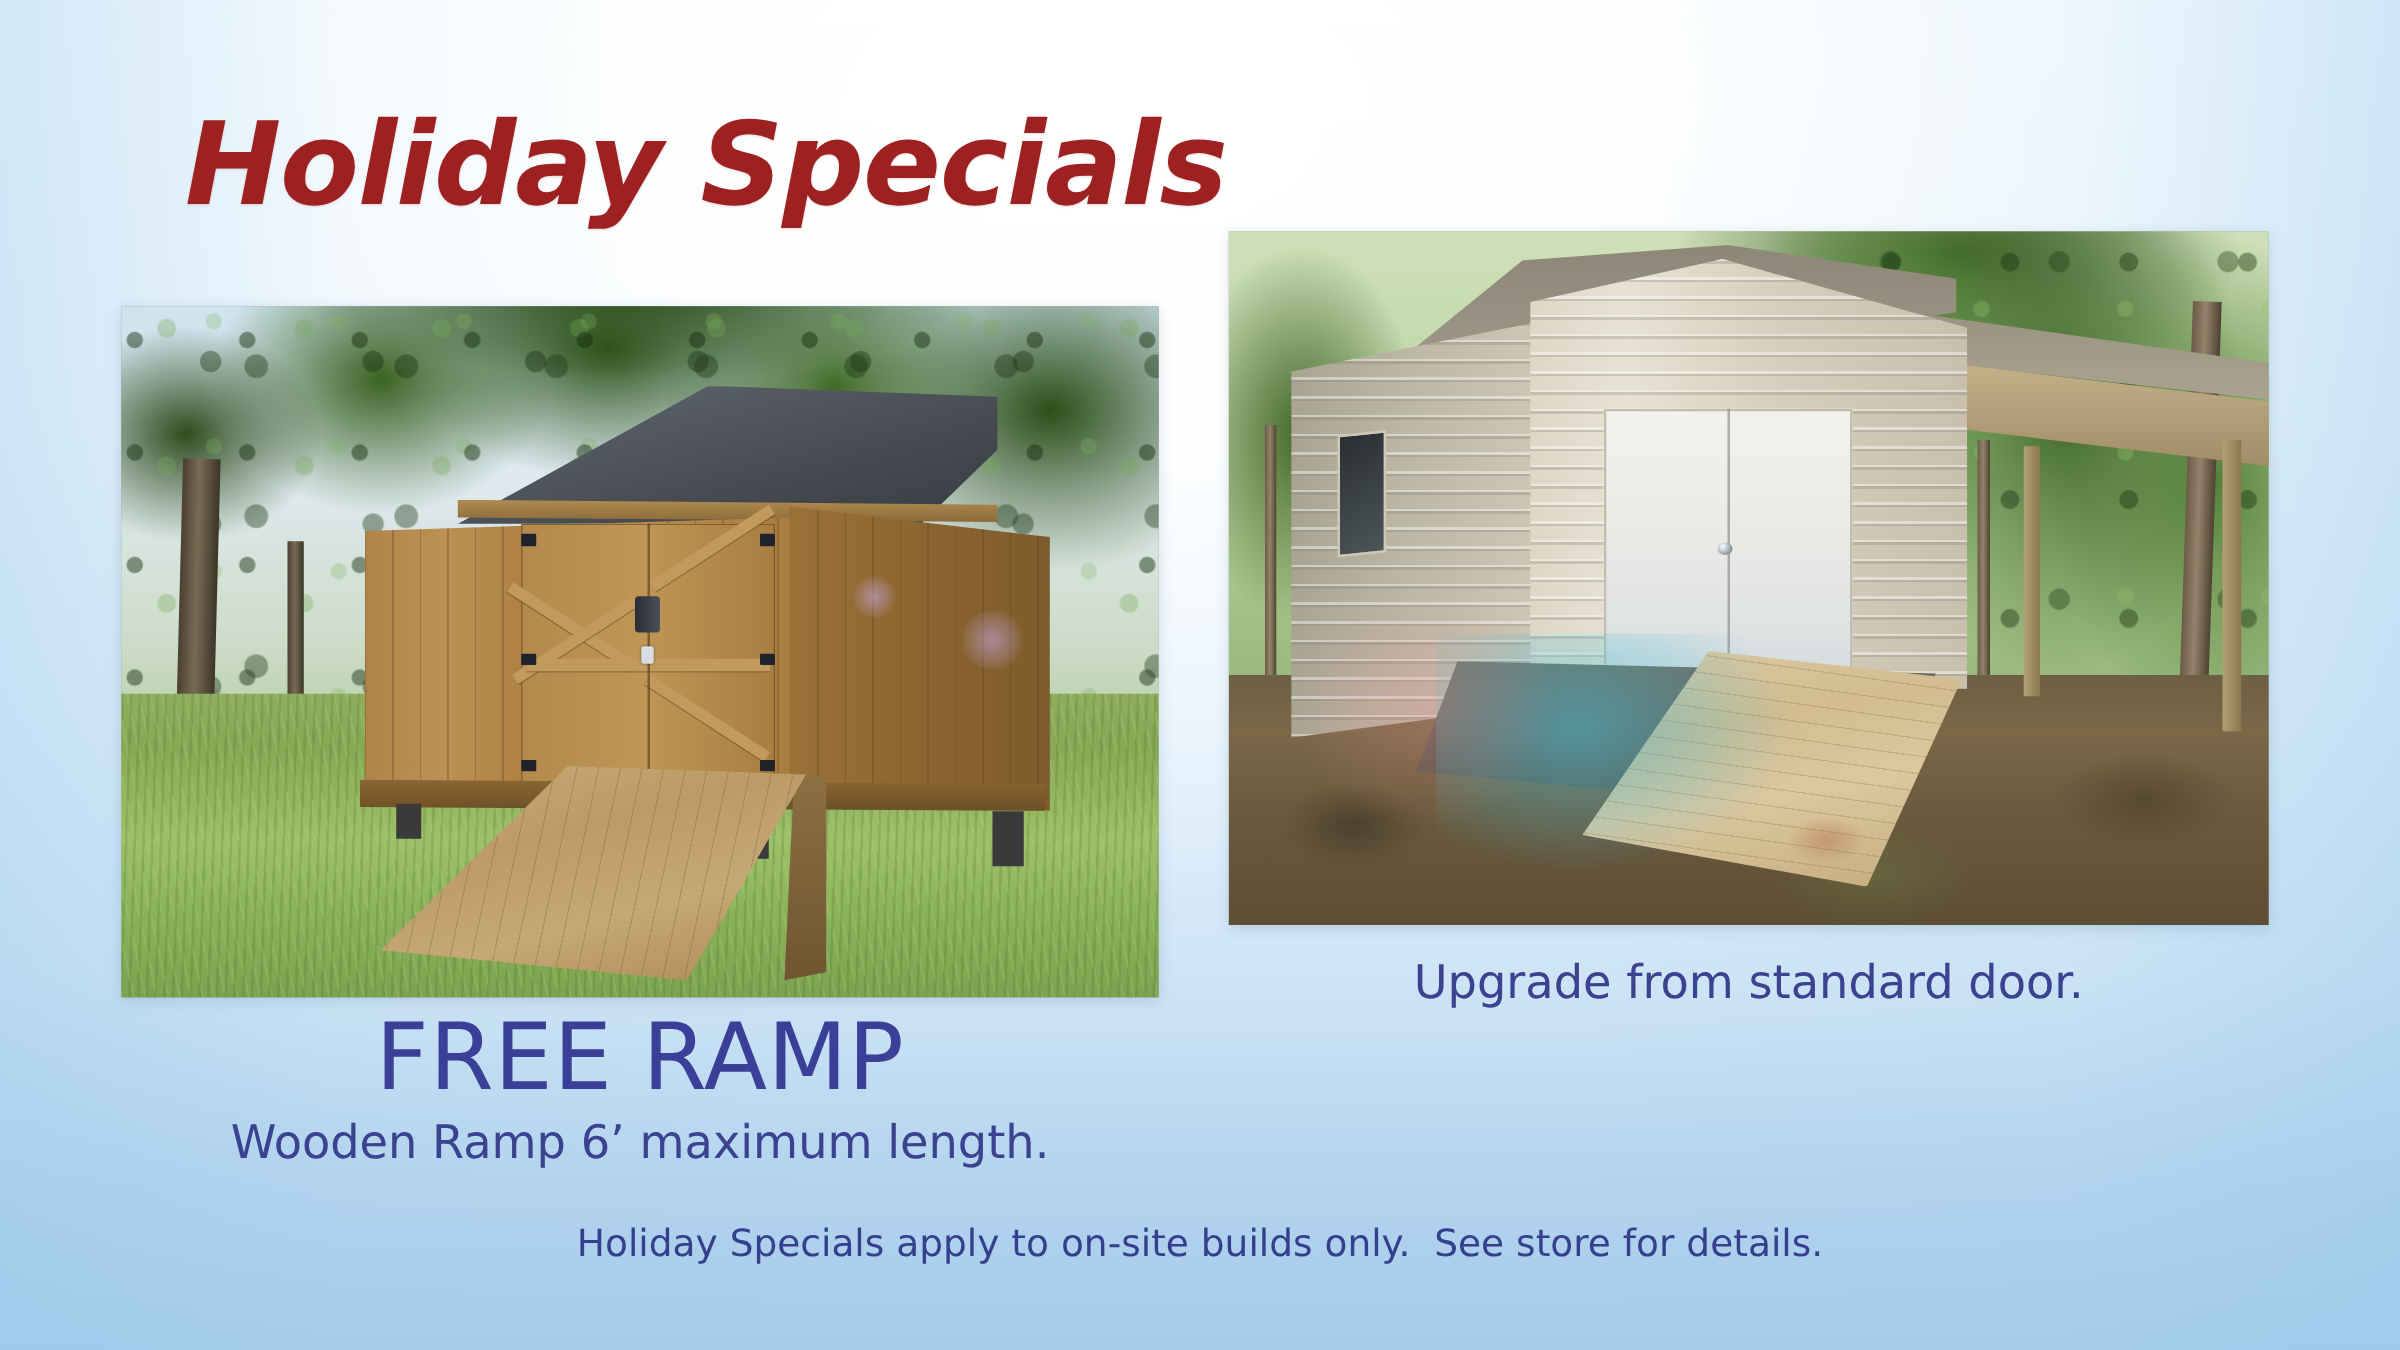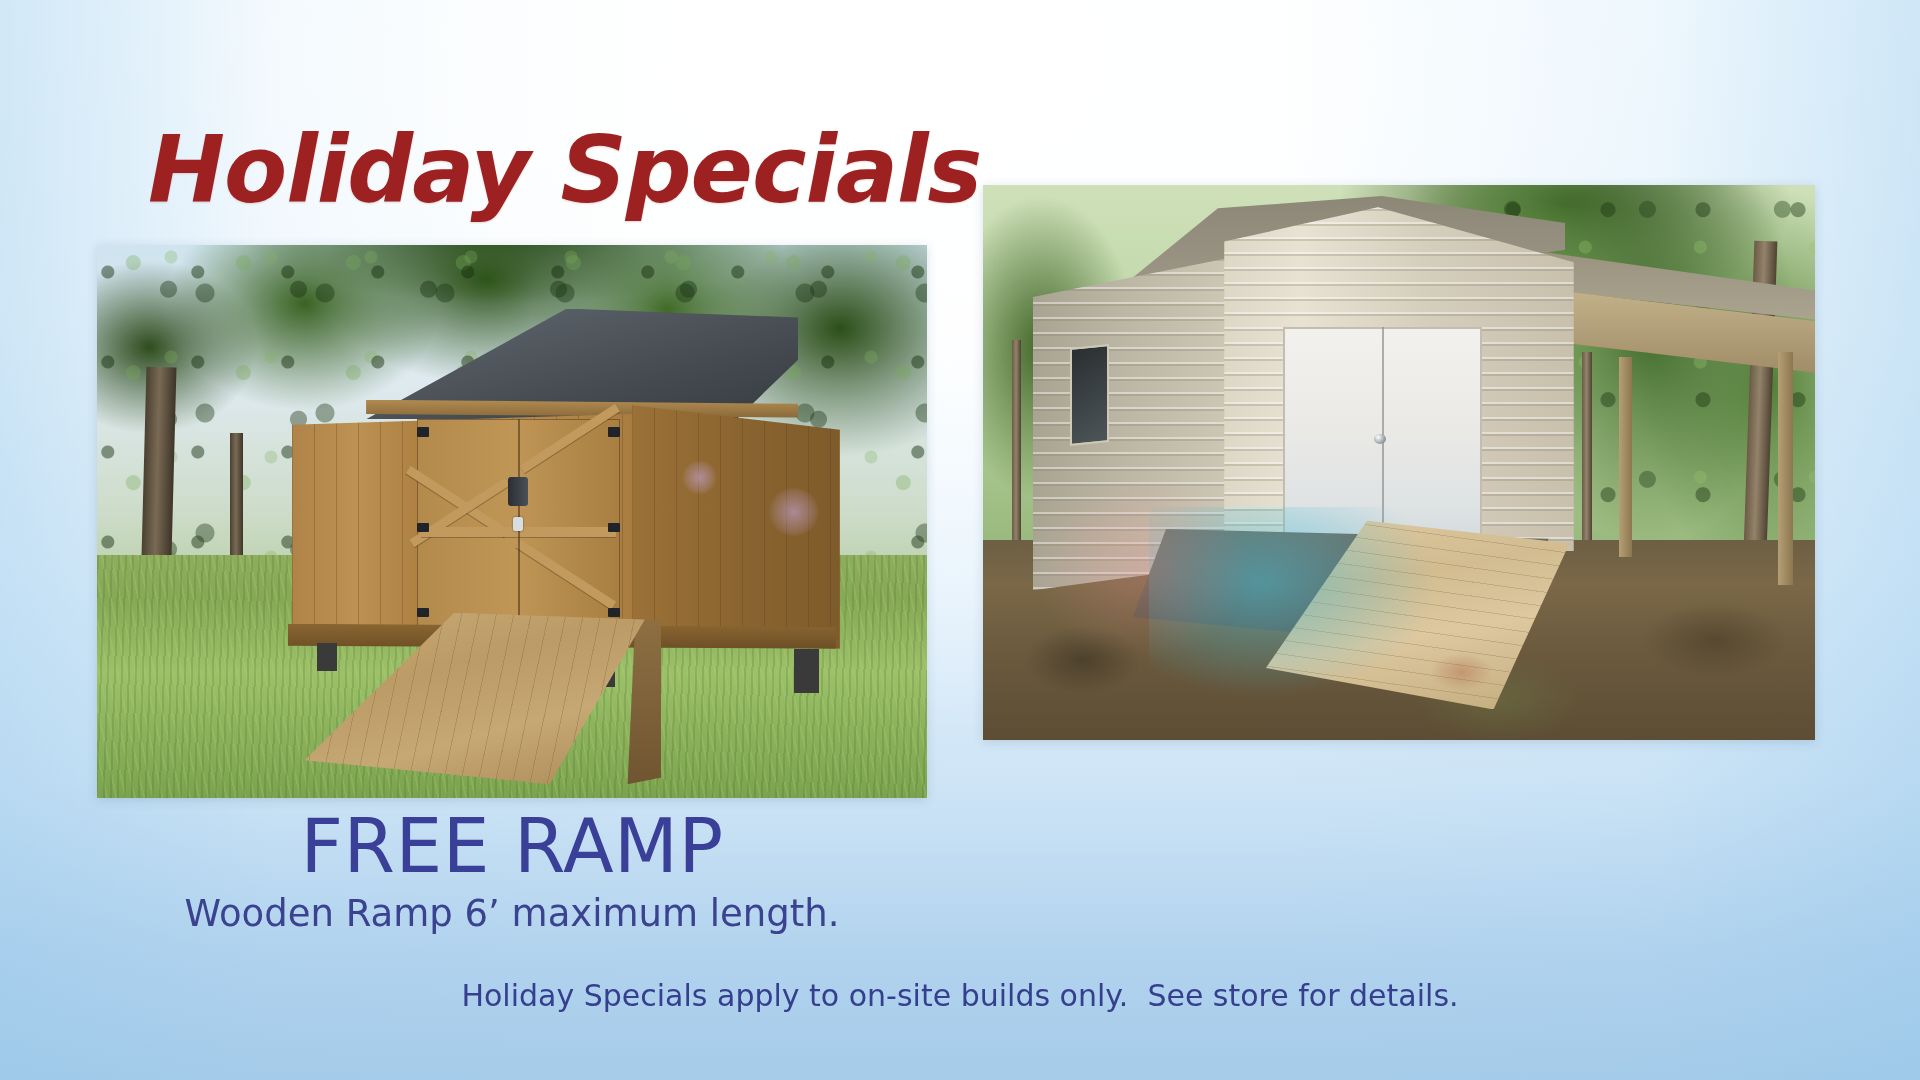--- a/index.html
+++ b/index.html
@@ -40,21 +40,20 @@
     font-family: "DejaVu Sans", sans-serif;
     font-style: italic;
     font-weight: bold;
     font-size: 92px;
     line-height: 1;
     letter-spacing: -1px;
     color: #9c2120;
     white-space: nowrap;
     z-index: 6;
     text-shadow: 0 1px 2px rgba(120,30,30,0.18);
-    margin-top: 39px;
   }
 
   
   .photo {
     position: absolute;
     overflow: hidden;
     background: #9fb4a0;
     box-shadow: 0 2px 10px rgba(60,90,120,0.18);
     z-index: 5;
   }
@@ -456,17 +455,18 @@
       <div class="rp-pinkflare"></div>
     </div>
   </div>
 
   <div class="caption-block" id="caption-left">
     <div class="headline">FREE RAMP</div>
     <div class="subline">Wooden Ramp 6’ maximum length.</div>
   </div>
 
   <div class="caption-block" id="caption-right">
+    <div class="subline">Upgrade from standard door.</div>
   </div>
 
   <div id="footer-note">Holiday Specials apply to on-site builds only.  See store for details.</div>
 
 </div>
 
 </body></html>

